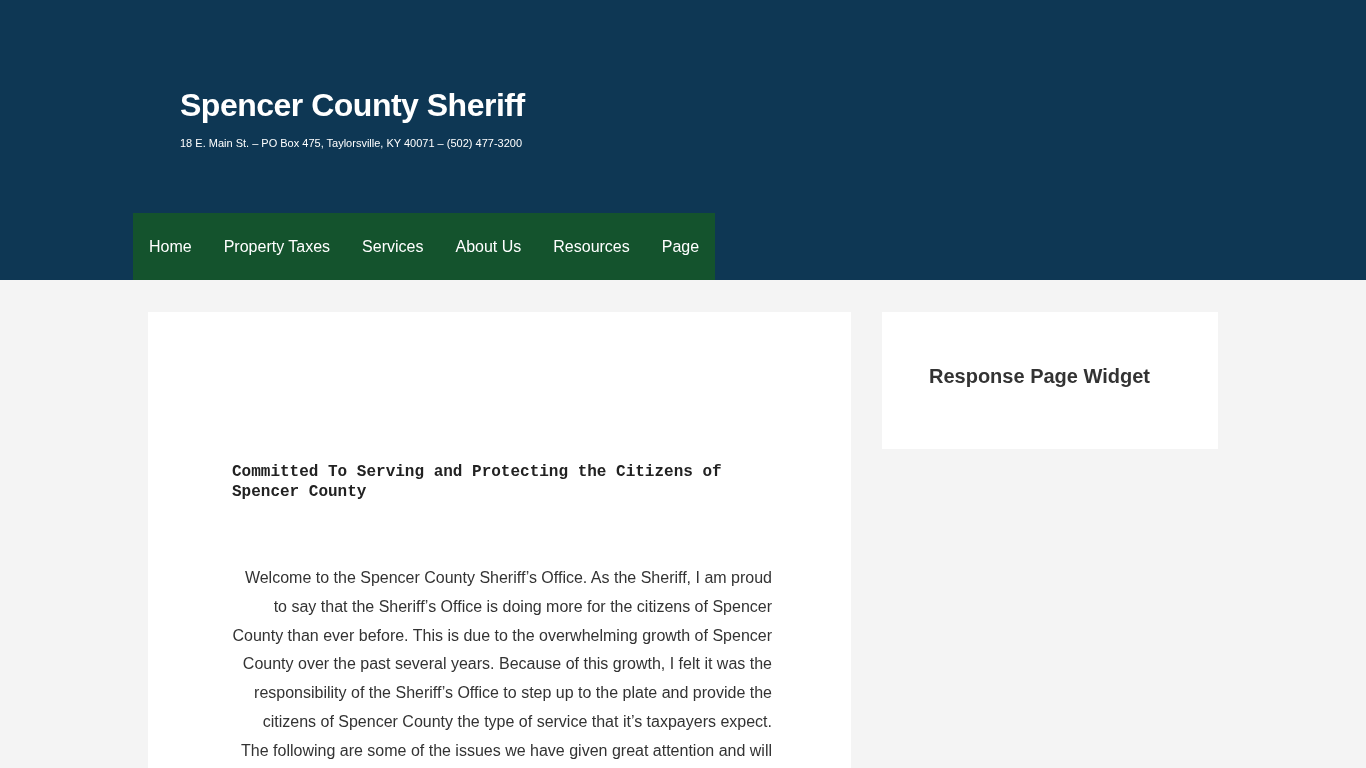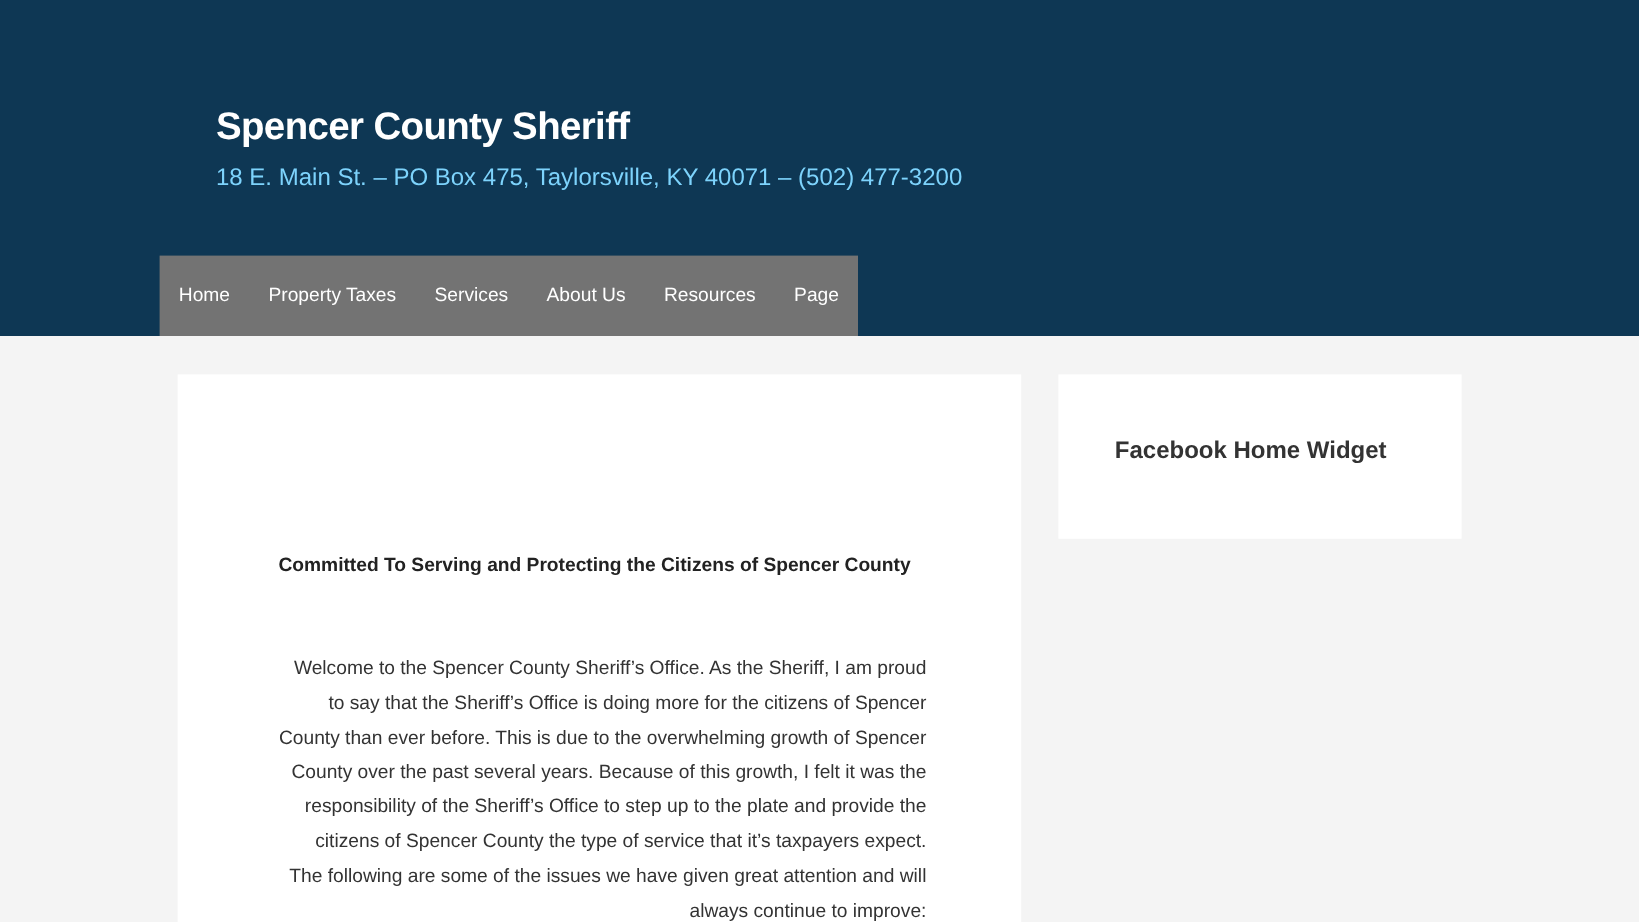--- a/index.html
+++ b/index.html
@@ -15,26 +15,26 @@
       background: #0e3754;
     }
     .site-title {
       position: absolute; left: 165px; top: 72px;
       font-size: 32px; font-weight: bold; color: #ffffff;
       letter-spacing: -0.5px;
       text-decoration: none;
     }
     .site-desc {
       position: absolute; left: 165px; top: 122px;
-      font-size: 20px; color: #7dd3fc;
+      font-size: 11px; color: #ffffff;
     }
     .main-nav {
       position: absolute; left: 133px; top: 213px;
       height: 67px; width: 582px;
-      background: #737373;
+      background: #14532d;
       display: flex; align-items: center;
       padding-left: 0;
     }
     .nav-item {
       color: #ffffff; font-size: 16px;
       padding: 0 16px;
       text-decoration: none;
       white-space: nowrap;
       cursor: pointer;
     }
@@ -48,20 +48,21 @@
       width: 600px;
     }
     .entry-title-wrap {
       position: absolute; left: 0; top: 58px; width: 703px;
       text-align: center;
       font-size: 32px; font-weight: bold; color: #f26b6b;
     }
     .subtitle {
       font-size: 16px; font-weight: bold; color: #222;
       line-height: 20px;
+      font-family: Liberation Mono, monospace;
     }
     .para {
       margin-top: 32px;
       font-size: 16px; line-height: 28.8px; color: #333; text-align: right;
     }
     .bullets {
       margin-top: 22px;
       padding-left: 40px;
       font-size: 16px; line-height: 29px; color: #333;
     }
@@ -96,14 +97,14 @@
     <p class="subtitle">Committed To Serving and Protecting the Citizens of Spencer County</p>
     <p class="para">Welcome to the Spencer County Sheriff’s Office. As the Sheriff, I am proud to say that the Sheriff’s Office is doing more for the citizens of Spencer County than ever before. This is due to the overwhelming growth of Spencer County over the past several years. Because of this growth, I felt it was the responsibility of the Sheriff’s Office to step up to the plate and provide the citizens of Spencer County the type of service that it’s taxpayers expect. The following are some of the issues we have given great attention and will always continue to improve:</p>
     <ul class="bullets">
       <li>Professionalism</li>
       <li>About Response</li>
     </ul>
   </div>
 </main>
 
 <aside class="sidebar">
-  <h2 class="widget-title">Facebook Home Widget</h2>
+  <h2 class="widget-title">Response Page Widget</h2>
 </aside>
 
 </body></html>

